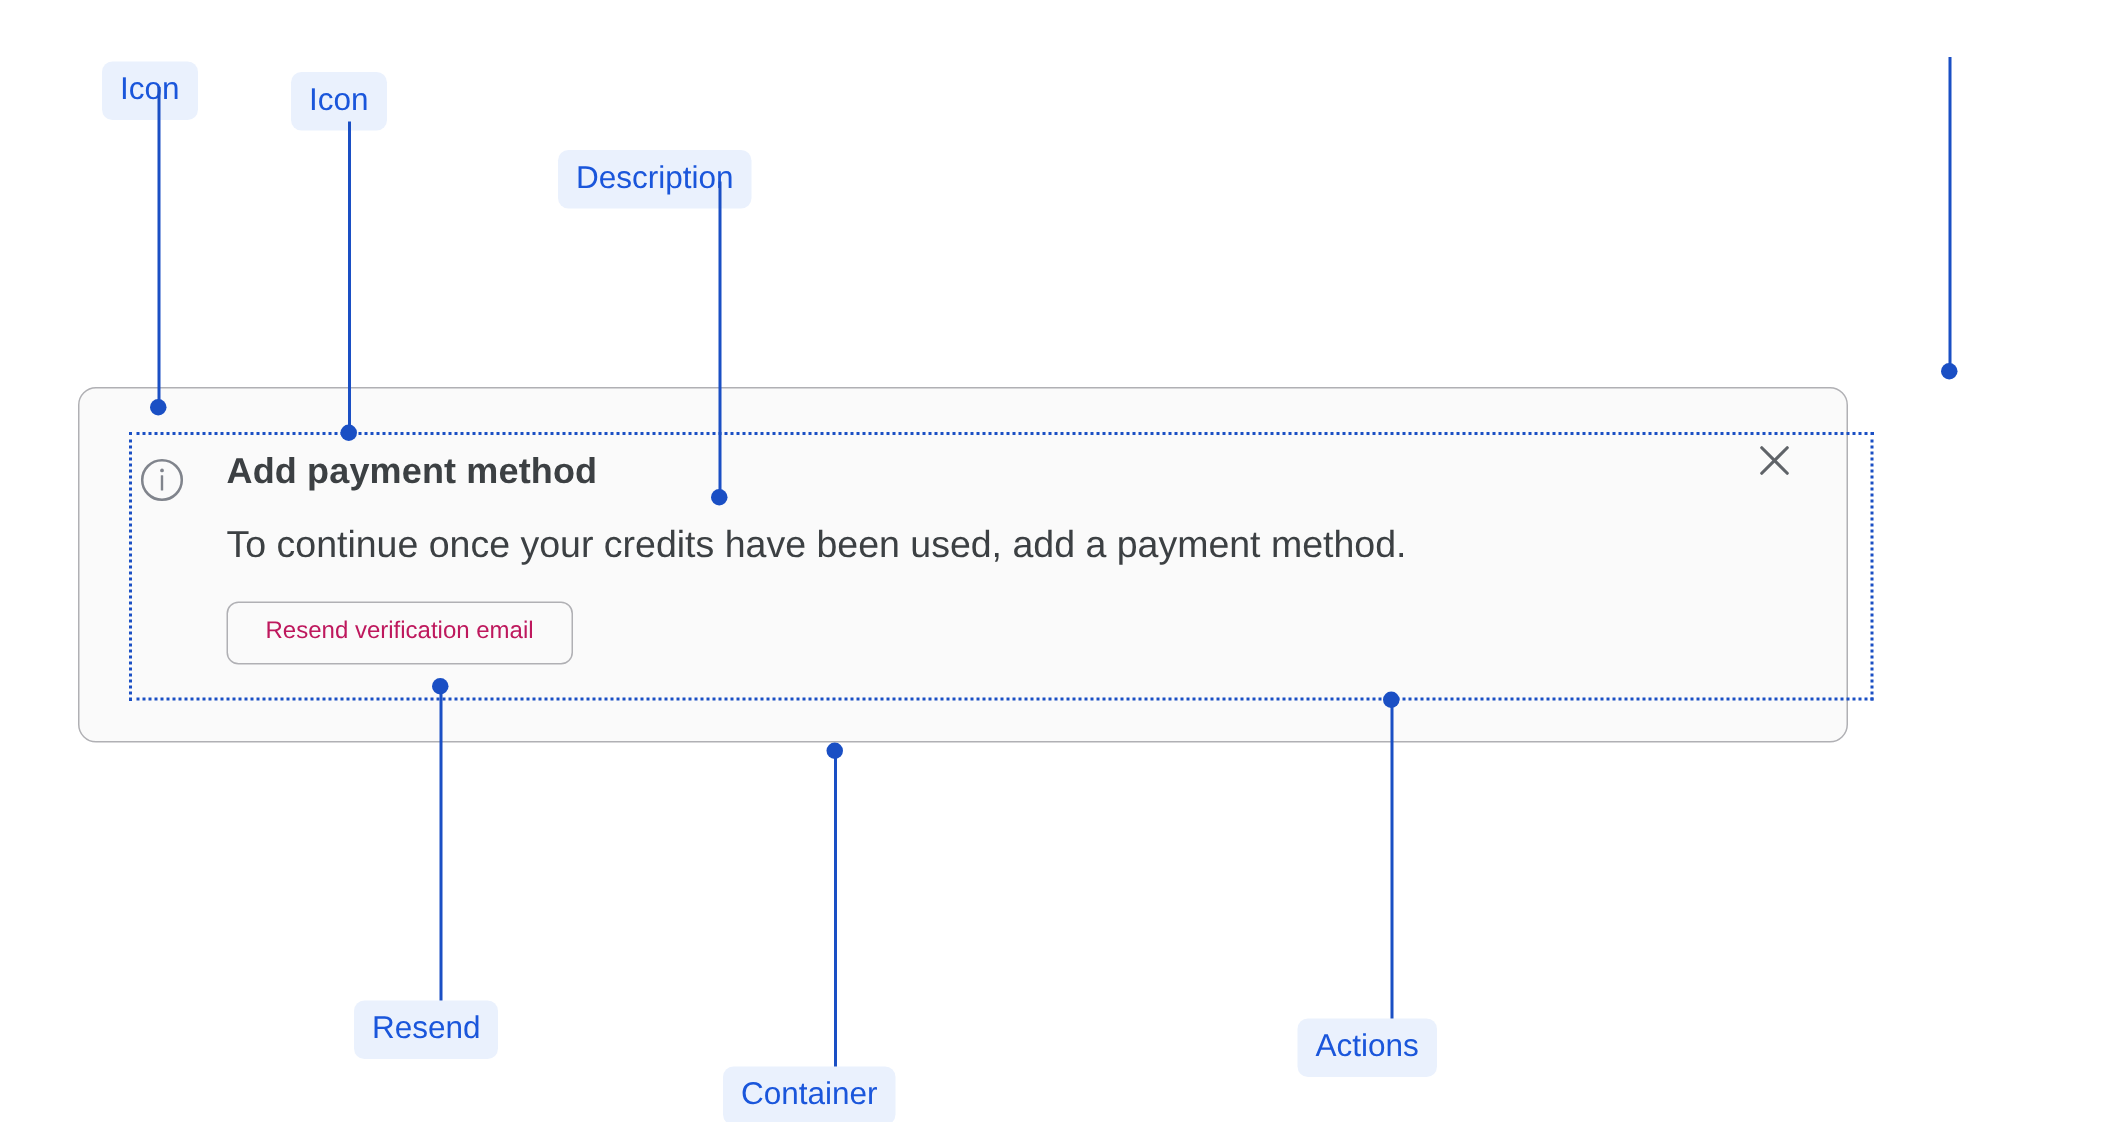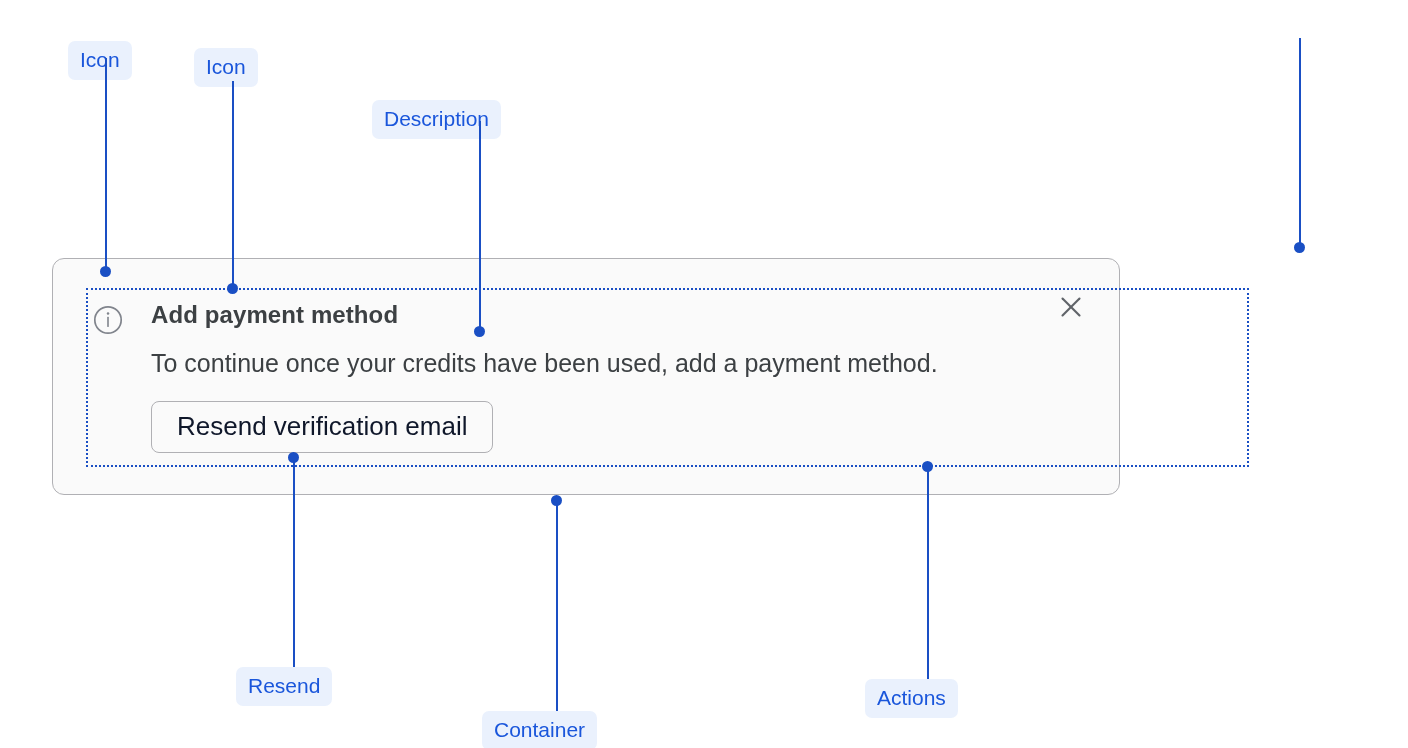--- a/index.html
+++ b/index.html
@@ -46,21 +46,21 @@
     height: 11px;
     border-radius: 50%;
     background: #1a4fc4;
   }
 
   
   .alert-container {
     position: absolute;
     left: 52px;
     top: 258px;
-    width: 1068px;
+    width: 1180px;
     height: 237px;
     box-sizing: border-box;
     background: #fafafa;
     border: 1.5px solid #b0b0b4;
     border-radius: 12px;
   }
 
   .alert-dismiss {
     position: absolute;
     right: 28px;
@@ -122,22 +122,22 @@
     margin: 15px 0 0 0;
   }
 
   .alert-actions {
     margin-top: 22px;
   }
 
   .action-button {
     display: inline-block;
     font-family: "Liberation Sans", sans-serif;
-    font-size: 26px;
-    color: #0f172a;
+    font-size: 16px;
+    color: #be185d;
     background: #fafafa;
     border: 1.5px solid #b0b0b4;
     border-radius: 8px;
     padding: 11px 25px 13px 25px;
     line-height: 1;
     cursor: pointer;
   }
 </style>
 </head>
 <body>

